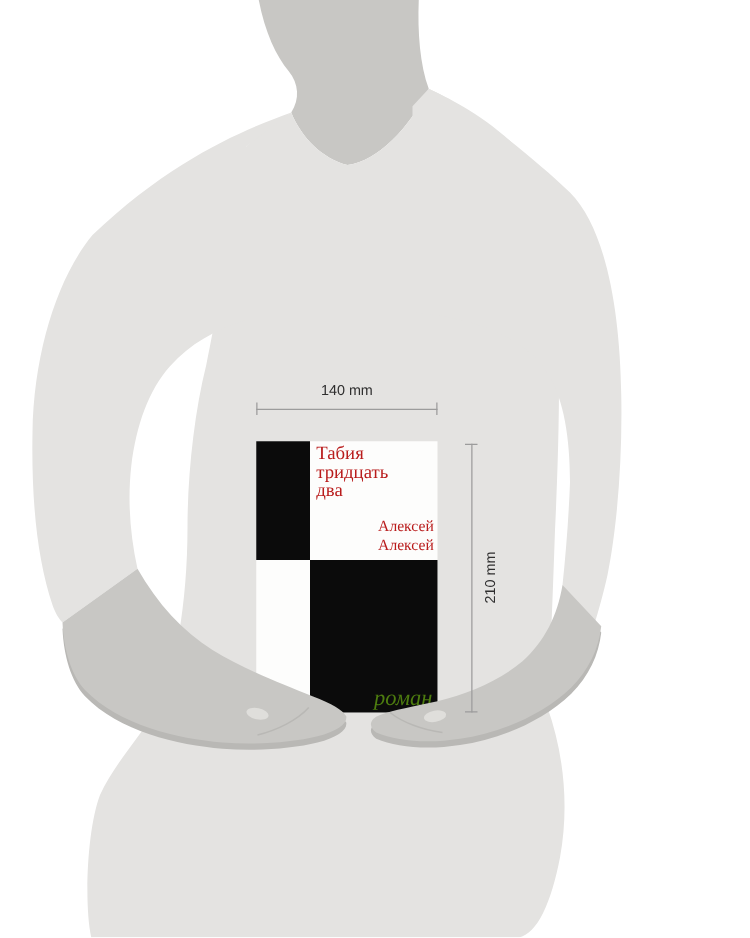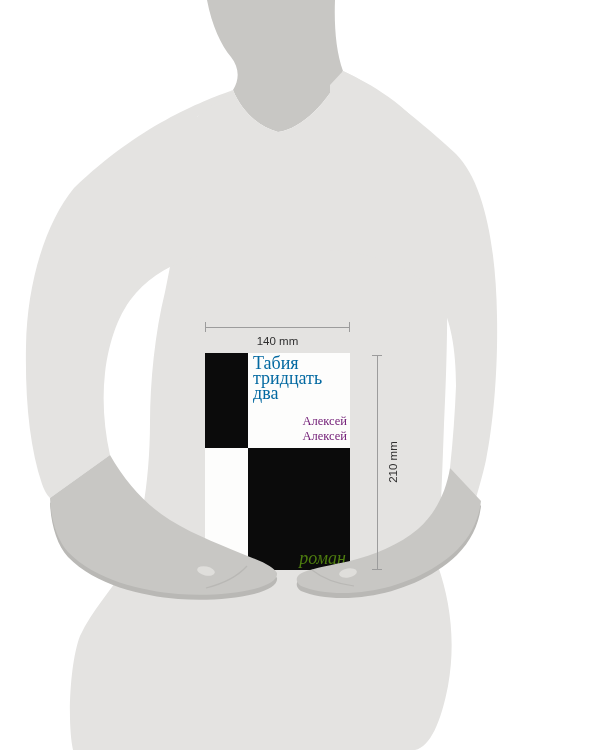--- a/index.html
+++ b/index.html
@@ -12,28 +12,28 @@
   
   .book {
     position:absolute; left:205px; top:353px; width:145px; height:217px;
     background:#fdfdfc;
   }
   .book .sq { position:absolute; }
   .sq-tl { left:0; top:0; width:43px; height:95px; background:#0b0b0b; }
   .sq-br { left:43px; top:95px; width:102px; height:122px; background:#0b0b0b; }
   .book-title {
     position:absolute; left:48px; top:3px;
-    font-family:"Liberation Serif", serif; font-size:18px; line-height:15px;
-    color:#0369a1;
+    font-family:"Liberation Serif", serif; font-size:15px; line-height:15px;
+    color:#b91c1c;
   }
   .book-title span, .book-author span { display:block; }
   .book-author {
     position:absolute; right:3px; top:61px; text-align:right;
     font-family:"Liberation Serif", serif; font-size:12.5px; line-height:15px;
-    color:#701a75;
+    color:#b91c1c;
   }
   .age-rating {
     position:absolute; left:10px; bottom:3px;
     font-family:"Liberation Serif", serif; font-size:11.5px; color:#161616;
   }
   .genre {
     position:absolute; right:4px; bottom:1px;
     font-family:"Liberation Serif", serif; font-style:italic; font-size:18px;
     color:#4d7c0f;
   }
@@ -43,21 +43,21 @@
   .dim-w-line  { left:205px; top:327px; width:145px; height:1px; }
   .dim-w-tick1 { left:205px; top:322px; width:1px; height:10px; }
   .dim-w-tick2 { left:349px; top:322px; width:1px; height:10px; }
   .dim-h-line  { left:377px; top:355px; width:1px; height:215px; }
   .dim-h-tick1 { left:372px; top:355px; width:10px; height:1px; }
   .dim-h-tick2 { left:372px; top:569px; width:10px; height:1px; }
   .dim-label {
     position:absolute; color:#2f2f2f; font-size:11.5px; line-height:14px;
     text-align:center;
   }
-  .label-width  { left:205px; top:306px; width:145px;margin-top:28px; }
+  .label-width  { left:205px; top:306px; width:145px; }
   .label-height {
     left:363px; top:455px; width:60px; height:14px;
     transform:rotate(-90deg); transform-origin:center center;
     white-space:nowrap;
   }
   .label-weight { left:205px; top:577px; width:131px; }
 </style>
 </head>
 <body>
 

